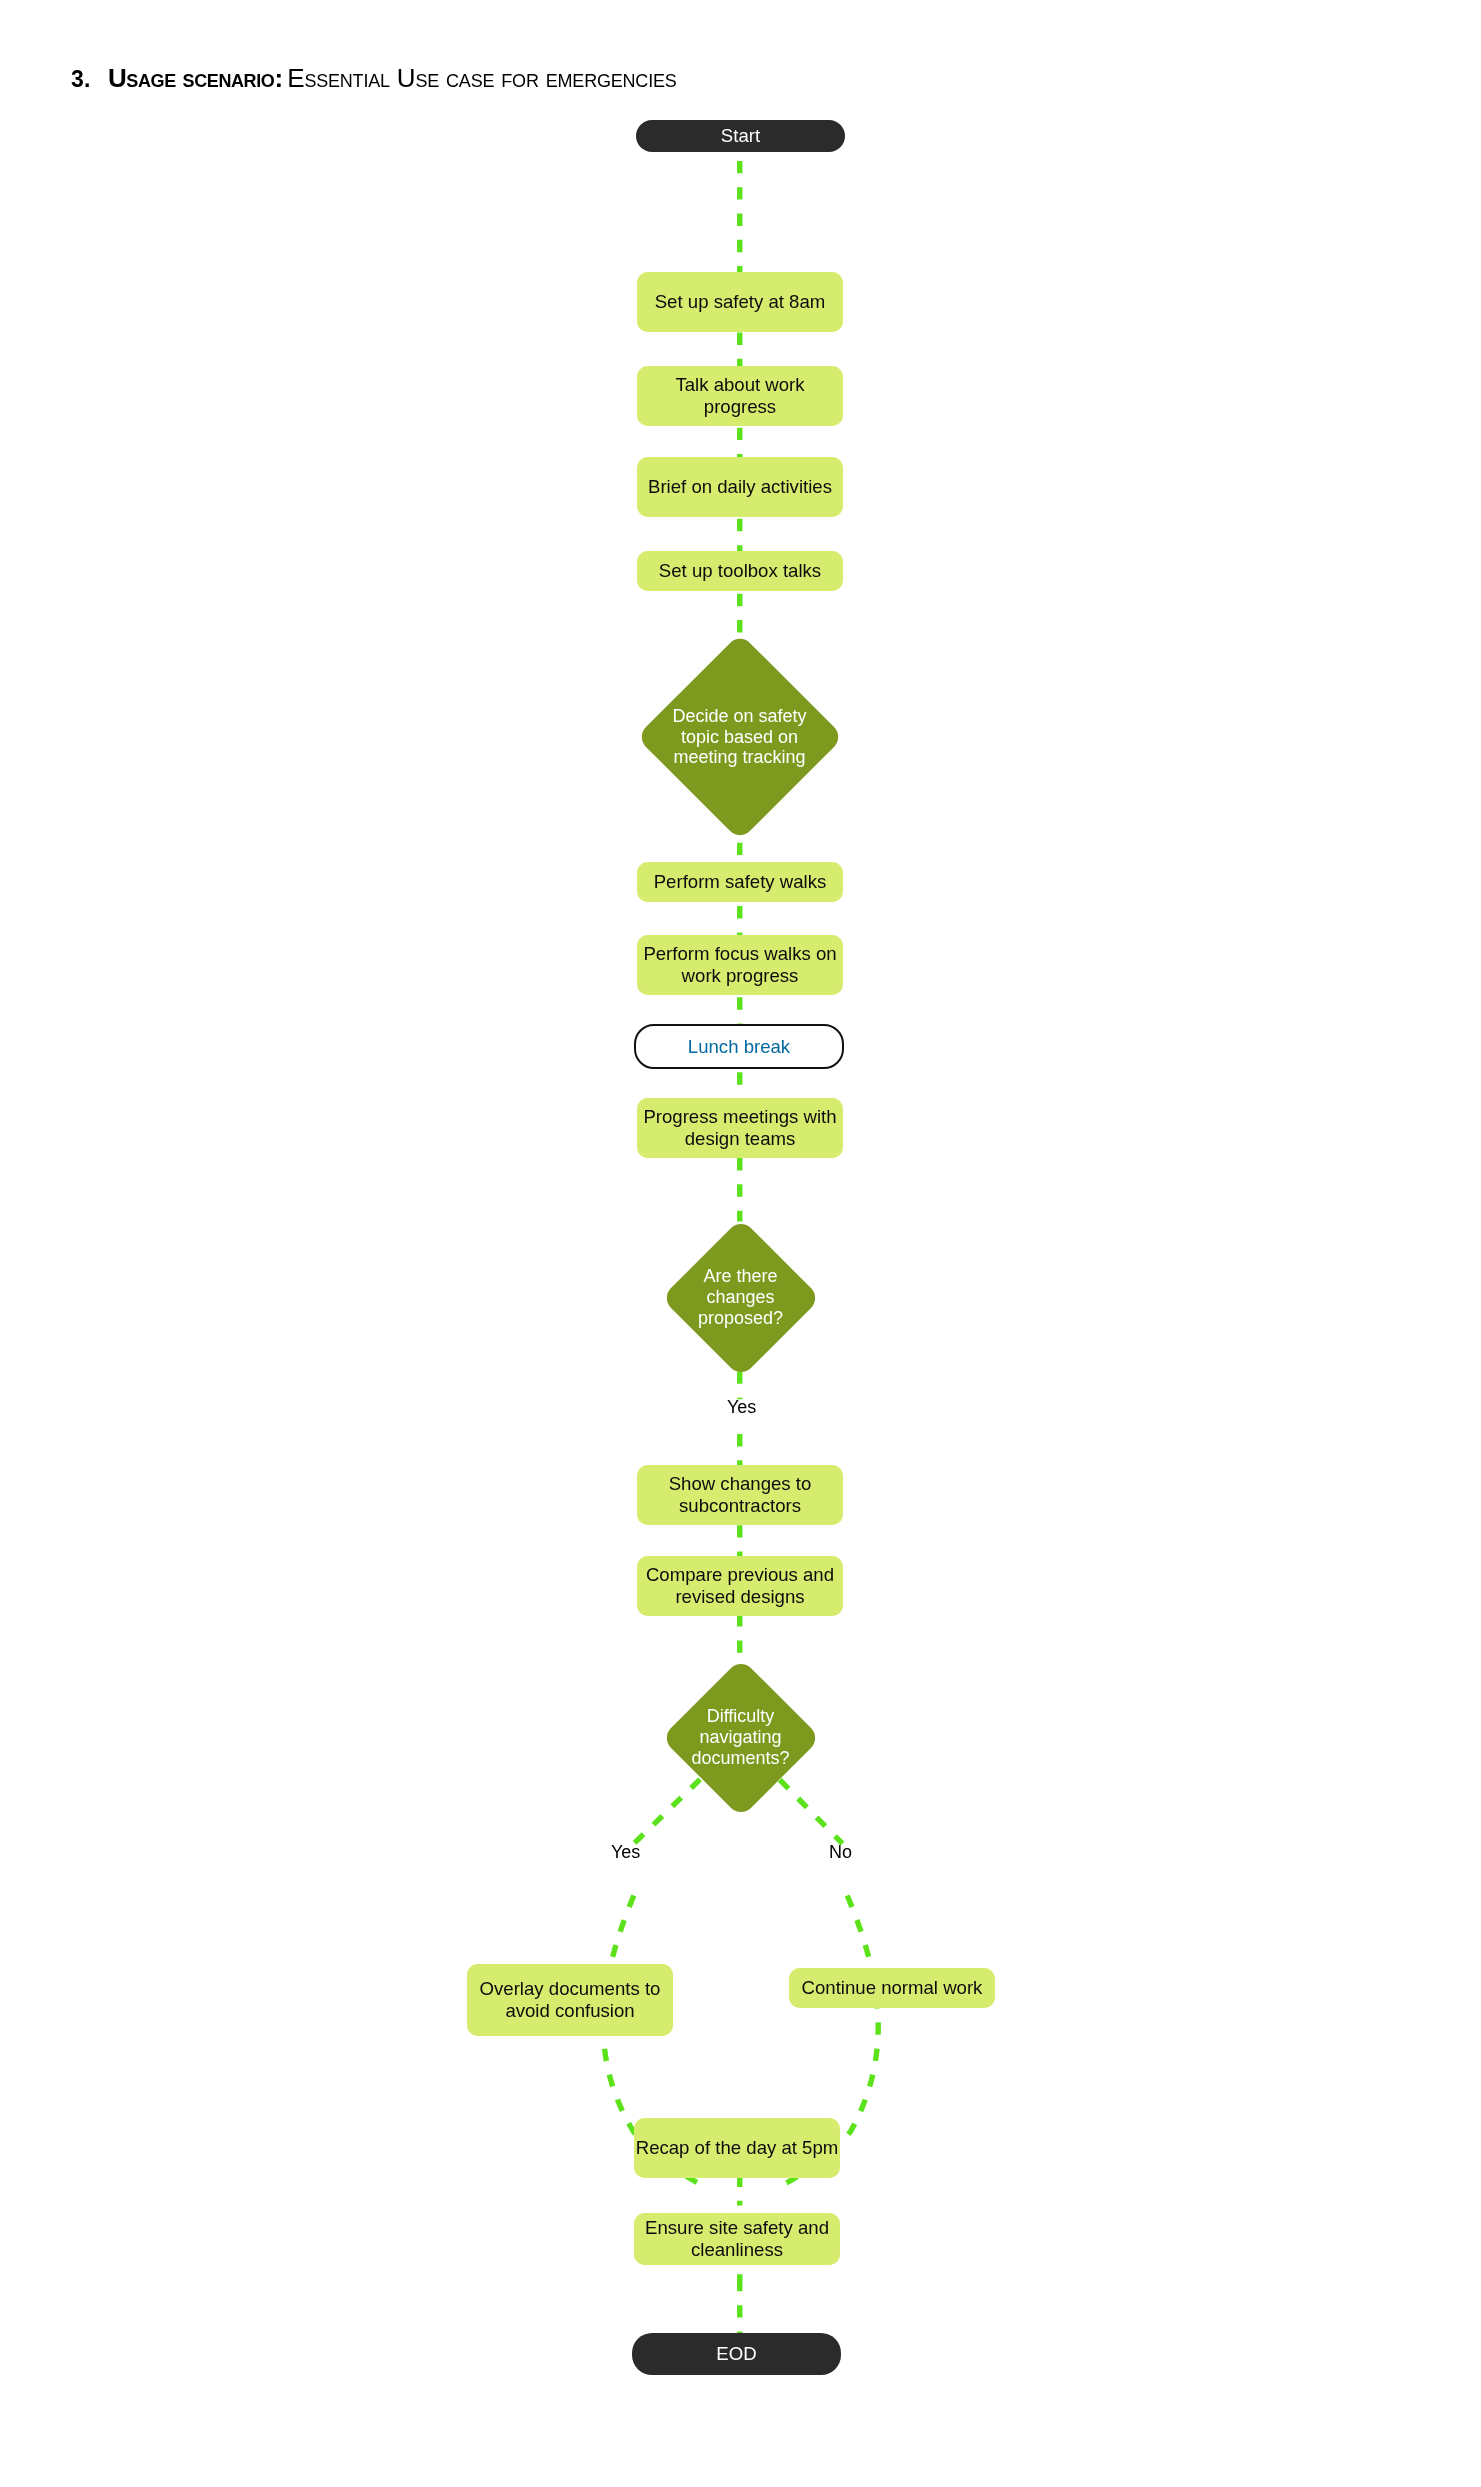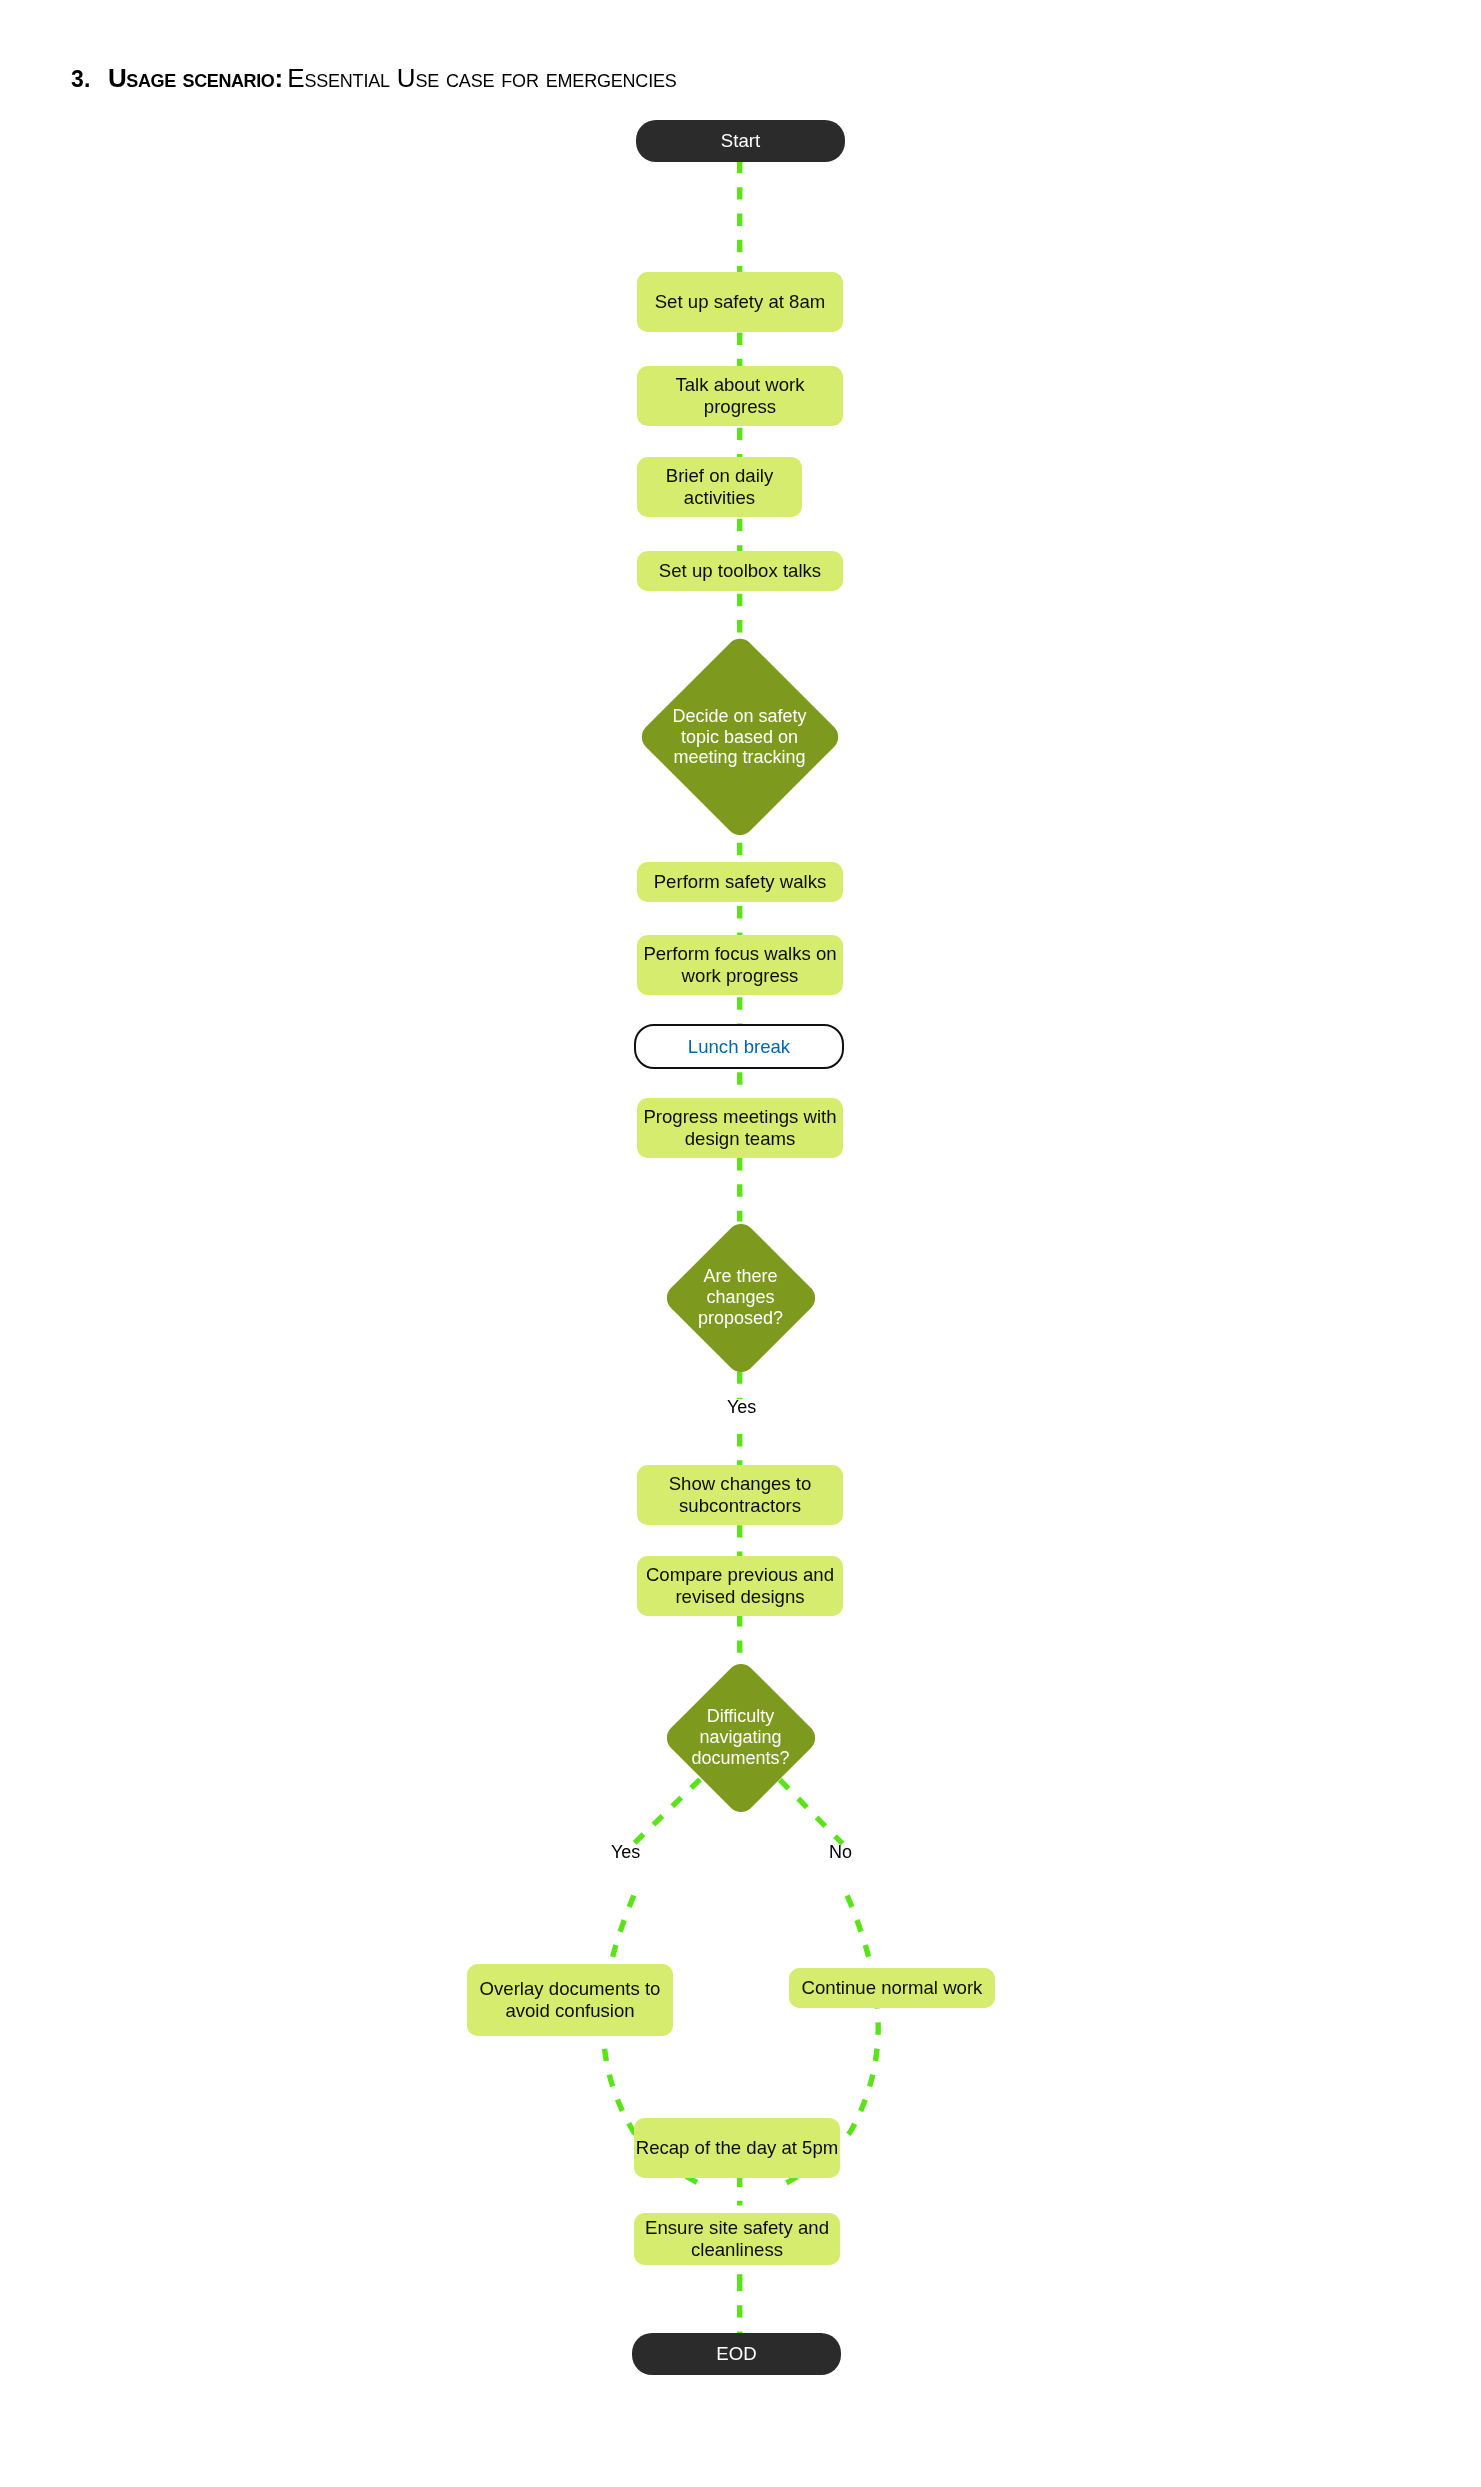--- a/index.html
+++ b/index.html
@@ -166,33 +166,33 @@
 
       <path d="M1096,2452 C1142,2560 1155,2660 1100,2758 C1070,2792 1040,2812 1015,2825"></path>
 
       <path d="M957,2813 L957,2853"></path>
       <path d="M957,2908 L957,2950"></path>
 
       <path d="M957,2948 L957,3022"></path>
     </g>
   </svg>
 
-  <div class="node node-term" style="left:636px; top:120px; width:209px; height:42px;">
+  <div class="node node-term" style="left:636px; top:120px; width:209px; height:32px;">
     <span>Start</span>
   </div>
 
   <div class="node node-proc" style="left:637px; top:272px; width:206px; height:60px;">
     <span>Set up safety at 8am</span>
   </div>
 
   <div class="node node-proc" style="left:637px; top:366px; width:206px; height:60px;">
     <span>Talk about work progress</span>
   </div>
 
-  <div class="node node-proc" style="left:637px; top:457px; width:165px; height:60px;">
+  <div class="node node-proc" style="left:637px; top:457px; width:206px; height:60px;">
     <span>Brief on daily activities</span>
   </div>
 
   <div class="node node-proc" style="left:637px; top:551px; width:206px; height:40px;">
     <span>Set up toolbox talks</span>
   </div>
 
   <div class="node node-decision" style="left:636px; top:632px; width:207px; height:210px;">
     <div class="dia-shape" style="width:147px; height:147px;"></div>
     <div class="dia-text">Decide on safety topic based on meeting tracking</div>

